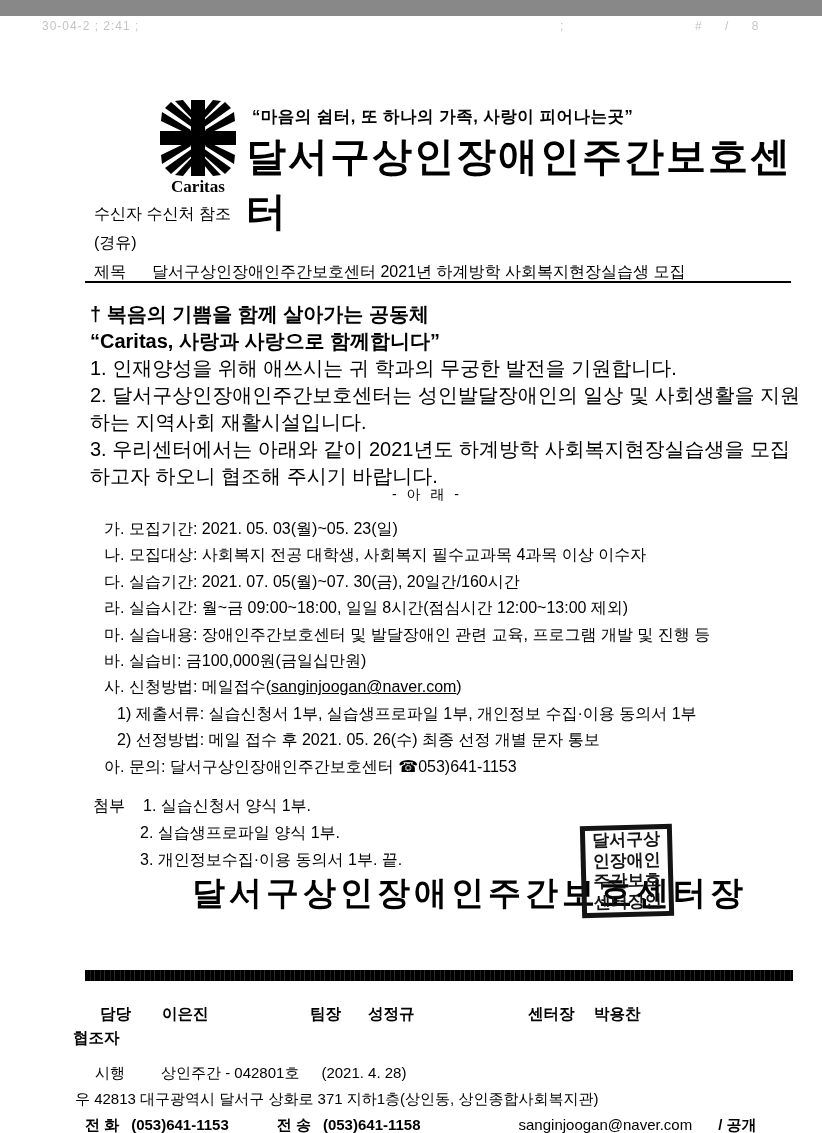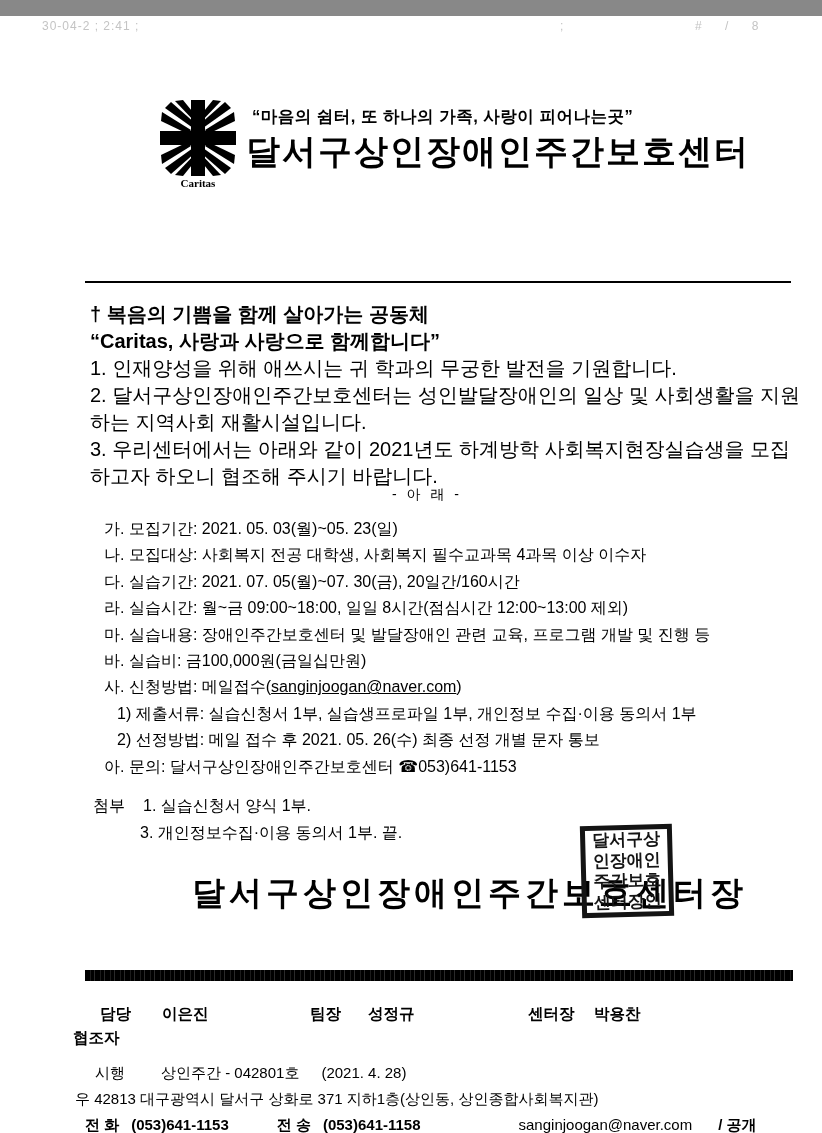--- a/index.html
+++ b/index.html
@@ -17,24 +17,24 @@
     position:absolute;top:3px;left:0;width:100%;
     color:#c4c4c4;font-size:12px;letter-spacing:1px;
   }
   .fax-left{position:absolute;left:42px;}
   .fax-mid{position:absolute;left:560px;}
   .fax-right{position:absolute;left:695px;letter-spacing:10px;}
 
   
   .logo-block{position:absolute;left:156px;top:84px;width:84px;text-align:center;}
   .logo-svg{display:block;margin:0 auto;}
-  .logo-caption{font-family:"Liberation Serif","DejaVu Serif",serif;font-weight:bold;font-size:11px;margin-top:1px;}
+  .logo-caption{font-family:"Liberation Serif","DejaVu Serif",serif;font-weight:bold;font-size:17px;margin-top:1px;}
 
   .slogan{position:absolute;left:252px;top:90px;font-size:16.5px;font-weight:bold;letter-spacing:.5px;}
-  .org-name{position:absolute;left:246px;top:113px;font-size:34px;font-weight:bold;letter-spacing:2px;}
+  .org-name{position:absolute;left:246px;top:113px;font-size:40px;font-weight:bold;letter-spacing:2px;}
 
   
   .recipient{position:absolute;left:94px;top:183px;font-size:16px;line-height:29px;}
   .subject-row{white-space:nowrap;}
   .subject-label{margin-right:26px;}
   .title-rule{position:absolute;left:85px;top:265px;width:706px;height:2px;background:#000;}
 
   
   .body-block{position:absolute;left:90px;top:285px;width:714px;font-size:20px;line-height:27px;}
   .body-block .ln{margin:0;}
@@ -117,20 +117,27 @@
         <rect x="31" y="0" width="14" height="76"></rect>
         <rect x="0" y="31" width="76" height="14"></rect>
       </g>
     </svg>
     <div class="logo-caption">Caritas</div>
   </div>
 
   <div class="slogan">“마음의 쉼터, 또 하나의 가족, 사랑이 피어나는곳”</div>
   <div class="org-name">달서구상인장애인주간보호센터</div>
 
+  <div class="recipient">
+    <div>수신자   수신처 참조</div>
+    <div>(경유)</div>
+    <div class="subject-row">
+      <span class="subject-label">제목</span><span>달서구상인장애인주간보호센터 2021년 하계방학 사회복지현장실습생 모집</span>
+    </div>
+  </div>
   <div class="title-rule"></div>
 
   <div class="body-block">
     <p class="ln motto">† 복음의 기쁨을 함께 살아가는 공동체</p>
     <p class="ln motto">“Caritas, 사랑과 사랑으로 함께합니다”</p>
     <p class="ln">1. 인재양성을 위해 애쓰시는 귀 학과의 무궁한 발전을 기원합니다.</p>
     <p class="ln">2. 달서구상인장애인주간보호센터는 성인발달장애인의 일상 및 사회생활을 지원하는 지역사회 재활시설입니다.</p>
     <p class="ln">3. 우리센터에서는 아래와 같이 2021년도 하계방학 사회복지현장실습생을 모집하고자 하오니 협조해 주시기 바랍니다.</p>
   </div>
 
@@ -149,20 +156,23 @@
     <div class="sub">1) 제출서류: 실습신청서 1부, 실습생프로파일 1부, 개인정보 수집·이용 동의서 1부</div>
     <div class="sub">2) 선정방법: 메일 접수 후 2021. 05. 26(수) 최종 선정 개별 문자 통보</div>
     <div>아. 문의: 달서구상인장애인주간보호센터 ☎053)641-1153</div>
   </div>
 
   <div class="attachments">
     <div class="attach-row">
       <span class="attach-label">첨부</span>
       <span>1. 실습신청서 양식 1부.</span>
     </div>
+    <div class="attach-row" style="padding-left:47px;">
+      <span>2. 실습생프로파일 양식 1부.</span>
+    </div>
     <div class="attach-row" style="padding-left:47px;justify-content:center;">
       <span>3. 개인정보수집·이용 동의서 1부.   끝.</span>
     </div>
   </div>
 
   <div class="signature">달서구상인장애인주간보호센터장</div>
   <div class="seal">
     <div class="seal-row">달서구상</div>
     <div class="seal-row">인장애인</div>
     <div class="seal-row">주간보호</div>

